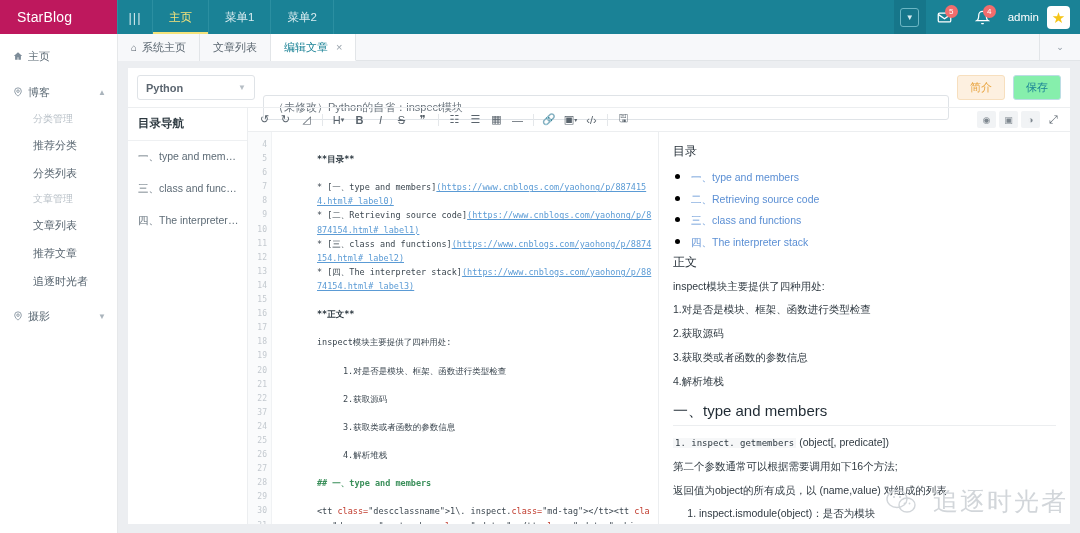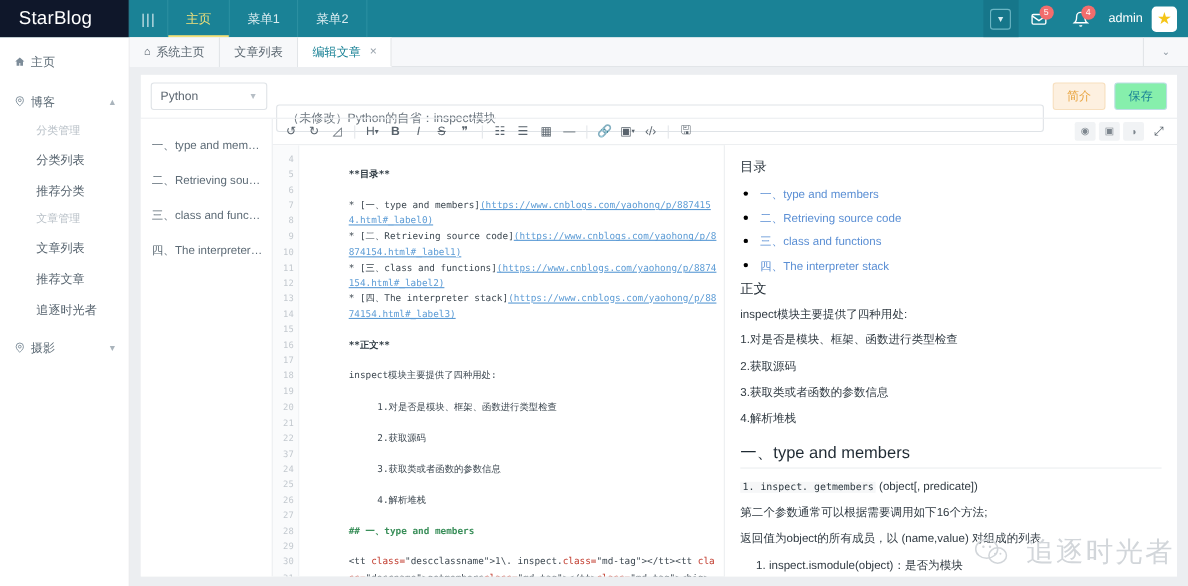--- a/index.html
+++ b/index.html
@@ -10,23 +10,23 @@
     overflow: hidden;
   }
   .app { position: relative; width: 1080px; height: 533px; }
 
   
   .topbar {
     position: absolute; top: 0; left: 0; width: 1080px; height: 34px;
     background: #1a8296; display: flex; align-items: stretch;
   }
   .brand {
-    width: 118px; min-width: 118px; background: #0f172a;
+    width: 118px; min-width: 118px; background: #be185d;
     display: flex; align-items: center; padding-left: 17px;
-    color: #fff; font-size: 17px; letter-spacing: .2px;
+    color: #fff; font-size: 14px; letter-spacing: .2px;
     border-right: 1px solid #2b8fa1;
   }
   .nav-toggle {
     display: flex; align-items: center; justify-content: center;
     width: 34px; color: #cfe6eb; font-size: 13px; letter-spacing: 1px;
   }
   .topnav { display: flex; align-items: stretch; }
   .topnav-item {
     display: flex; align-items: center; justify-content: center;
     padding: 0 16px; color: #d9ecf0; font-size: 11.5px;
@@ -116,23 +116,23 @@
     background: #eceef1; padding: 7px 10px 0 10px;
   }
   .card { background: #fff; width: 942px; height: 456px; position: relative; }
 
   
   .metarow {
     display: flex; align-items: center; gap: 8px;
     padding: 7px 9px; height: 39px;
   }
   .select {
-    width: 106px; height: 25px; border: 1px solid #dfe3e7; border-radius: 3px;
+    width: 118px; height: 25px; border: 1px solid #dfe3e7; border-radius: 3px;
     display: flex; align-items: center; justify-content: space-between;
-    padding: 0 8px; font-size: 11px; color: #5c6670; background: #fff;
+    padding: 0 8px; font-size: 11px; color: #5c6670; background: #fff; font-weight: bold;
   }
   .select .cv { color: #b6bec5; font-size: 8px; }
   .titlefield {
     flex: 1; height: 25px; border: 1px solid #dfe3e7; border-radius: 3px;
     display: flex; align-items: center; padding: 0 9px;
     font-size: 11px; color: #6a747d; background: #fff; margin-top: 40px;
   }
   .btn {
     height: 25px; min-width: 44px; border-radius: 3px; font-size: 11px;
     display: flex; align-items: center; justify-content: center; padding: 0 12px;
@@ -286,22 +286,22 @@
       <span class="ico">
           <svg viewBox="0 0 24 24" fill="none" stroke="#7d8c99" stroke-width="2">
             <circle cx="12" cy="10" r="3"></circle>
             <path d="M12 2a8 8 0 00-8 8c0 6 8 12 8 12s8-6 8-12a8 8 0 00-8-8z"></path>
           </svg>
         </span>
       <span>博客</span>
       <span class="arrow">▲</span>
     </div>
     <div class="side-group-label">分类管理</div>
+    <div class="side-sub">推荐分类</div>
     <div class="side-sub">分类列表</div>
-    <div class="side-sub">推荐分类</div>
     <div class="side-group-label">文章管理</div>
     <div class="side-sub">文章列表</div>
     <div class="side-sub">推荐文章</div>
     <div class="side-sub">追逐时光者</div>
     <div class="side-gap"></div>
     <div class="side-item">
       <span class="ico">
           <svg viewBox="0 0 24 24" fill="none" stroke="#7d8c99" stroke-width="2">
             <circle cx="12" cy="10" r="3"></circle>
             <path d="M12 2a8 8 0 00-8 8c0 6 8 12 8 12s8-6 8-12a8 8 0 00-8-8z"></path>
@@ -339,22 +339,22 @@
         <div class="titlefield" placeholder="请输入文章标题">
           <span>（未修改）Python的自省：inspect模块</span>
         </div>
         <div class="btn btn-info">简介</div>
         <div class="btn btn-save">保存</div>
       </div>
 
       <div class="editorwrap">
 
         <div class="toc">
+          <div class="toc-title">目录导航</div>
           <div class="toc-item">一、type and members</div>
-          <div class="toc-item">二、Retrieving sourc...</div>
           <div class="toc-item">三、class and functions</div>
           <div class="toc-item">四、The interpreter st...</div>
         </div>
 
         <div class="editor-col">
 
           <div class="mdtoolbar">
             <div class="tbtn">↺</div>
             <div class="tbtn">↻</div>
             <div class="tbtn">◿</div>

